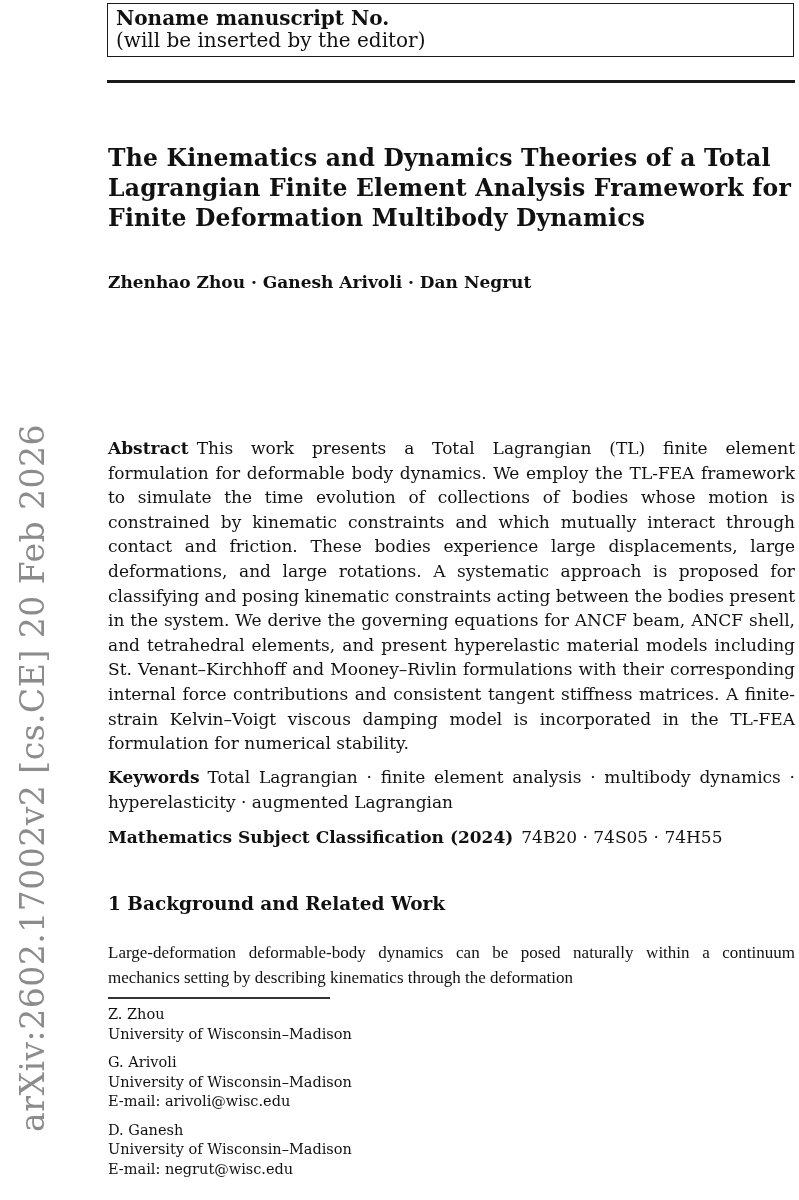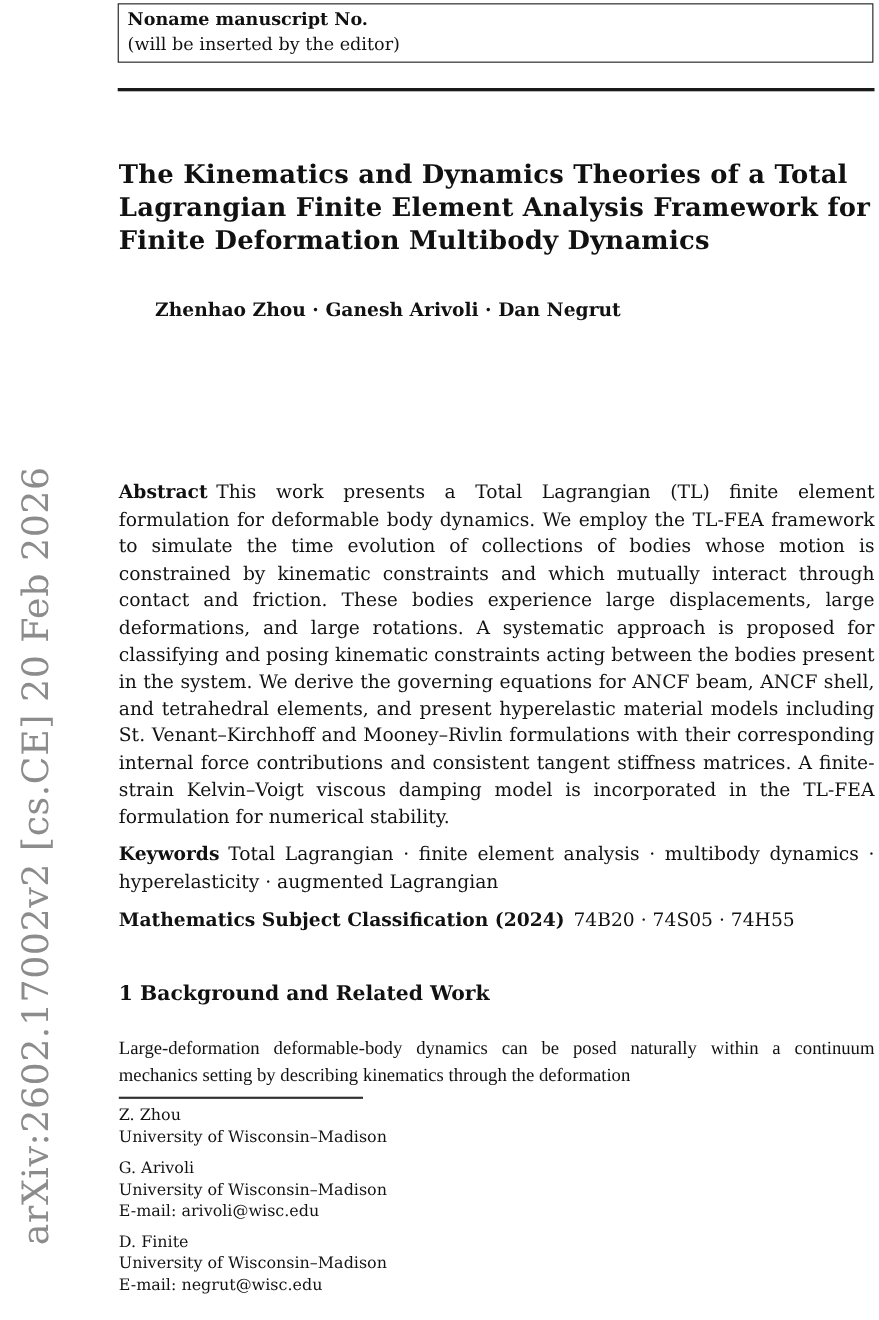--- a/index.html
+++ b/index.html
@@ -40,21 +40,21 @@
     height: 1200px;
   }
   .manuscript-box {
     position: absolute;
     left: -1px;
     top: 3px;
     width: 687px;
     box-sizing: border-box;
     border: 1.5px solid #1a1a1a;
     padding: 3px 8px 5px 8px;
-    font-size: 16px;
+    font-size: 20px;
     line-height: 22px;
   }
   .box-line1 { font-weight: bold; }
   .top-rule {
     position: absolute;
     left: -1px;
     top: 80px;
     width: 688px;
     height: 3px;
     background: #1a1a1a;
@@ -71,21 +71,20 @@
     letter-spacing: 0.2px;
   }
   .authors {
     position: absolute;
     left: 0;
     top: 270px;
     max-width: 445px;
     font-size: 17px;
     line-height: 25px;
     font-weight: bold;
-    margin-left: 33px;
   }
   .abstract, .keywords, .msc, .body-par {
     position: absolute;
     left: 0;
     width: 687px;
     margin: 0;
     font-size: 17px;
     line-height: 24.6px;
     text-align: justify;
   }
@@ -164,20 +163,20 @@
       <div class="footnote-group">
         <div>Z. Zhou</div>
         <div>University of Wisconsin–Madison</div>
       </div>
       <div class="footnote-group">
         <div>G. Arivoli</div>
         <div>University of Wisconsin–Madison</div>
         <div>E-mail: arivoli@wisc.edu</div>
       </div>
       <div class="footnote-group">
-        <div>D. Finite</div>
+        <div>D. Ganesh</div>
         <div>University of Wisconsin–Madison</div>
         <div>E-mail: negrut@wisc.edu</div>
       </div>
     </div>
 
   </div>
 </div>
 
 </body></html>

